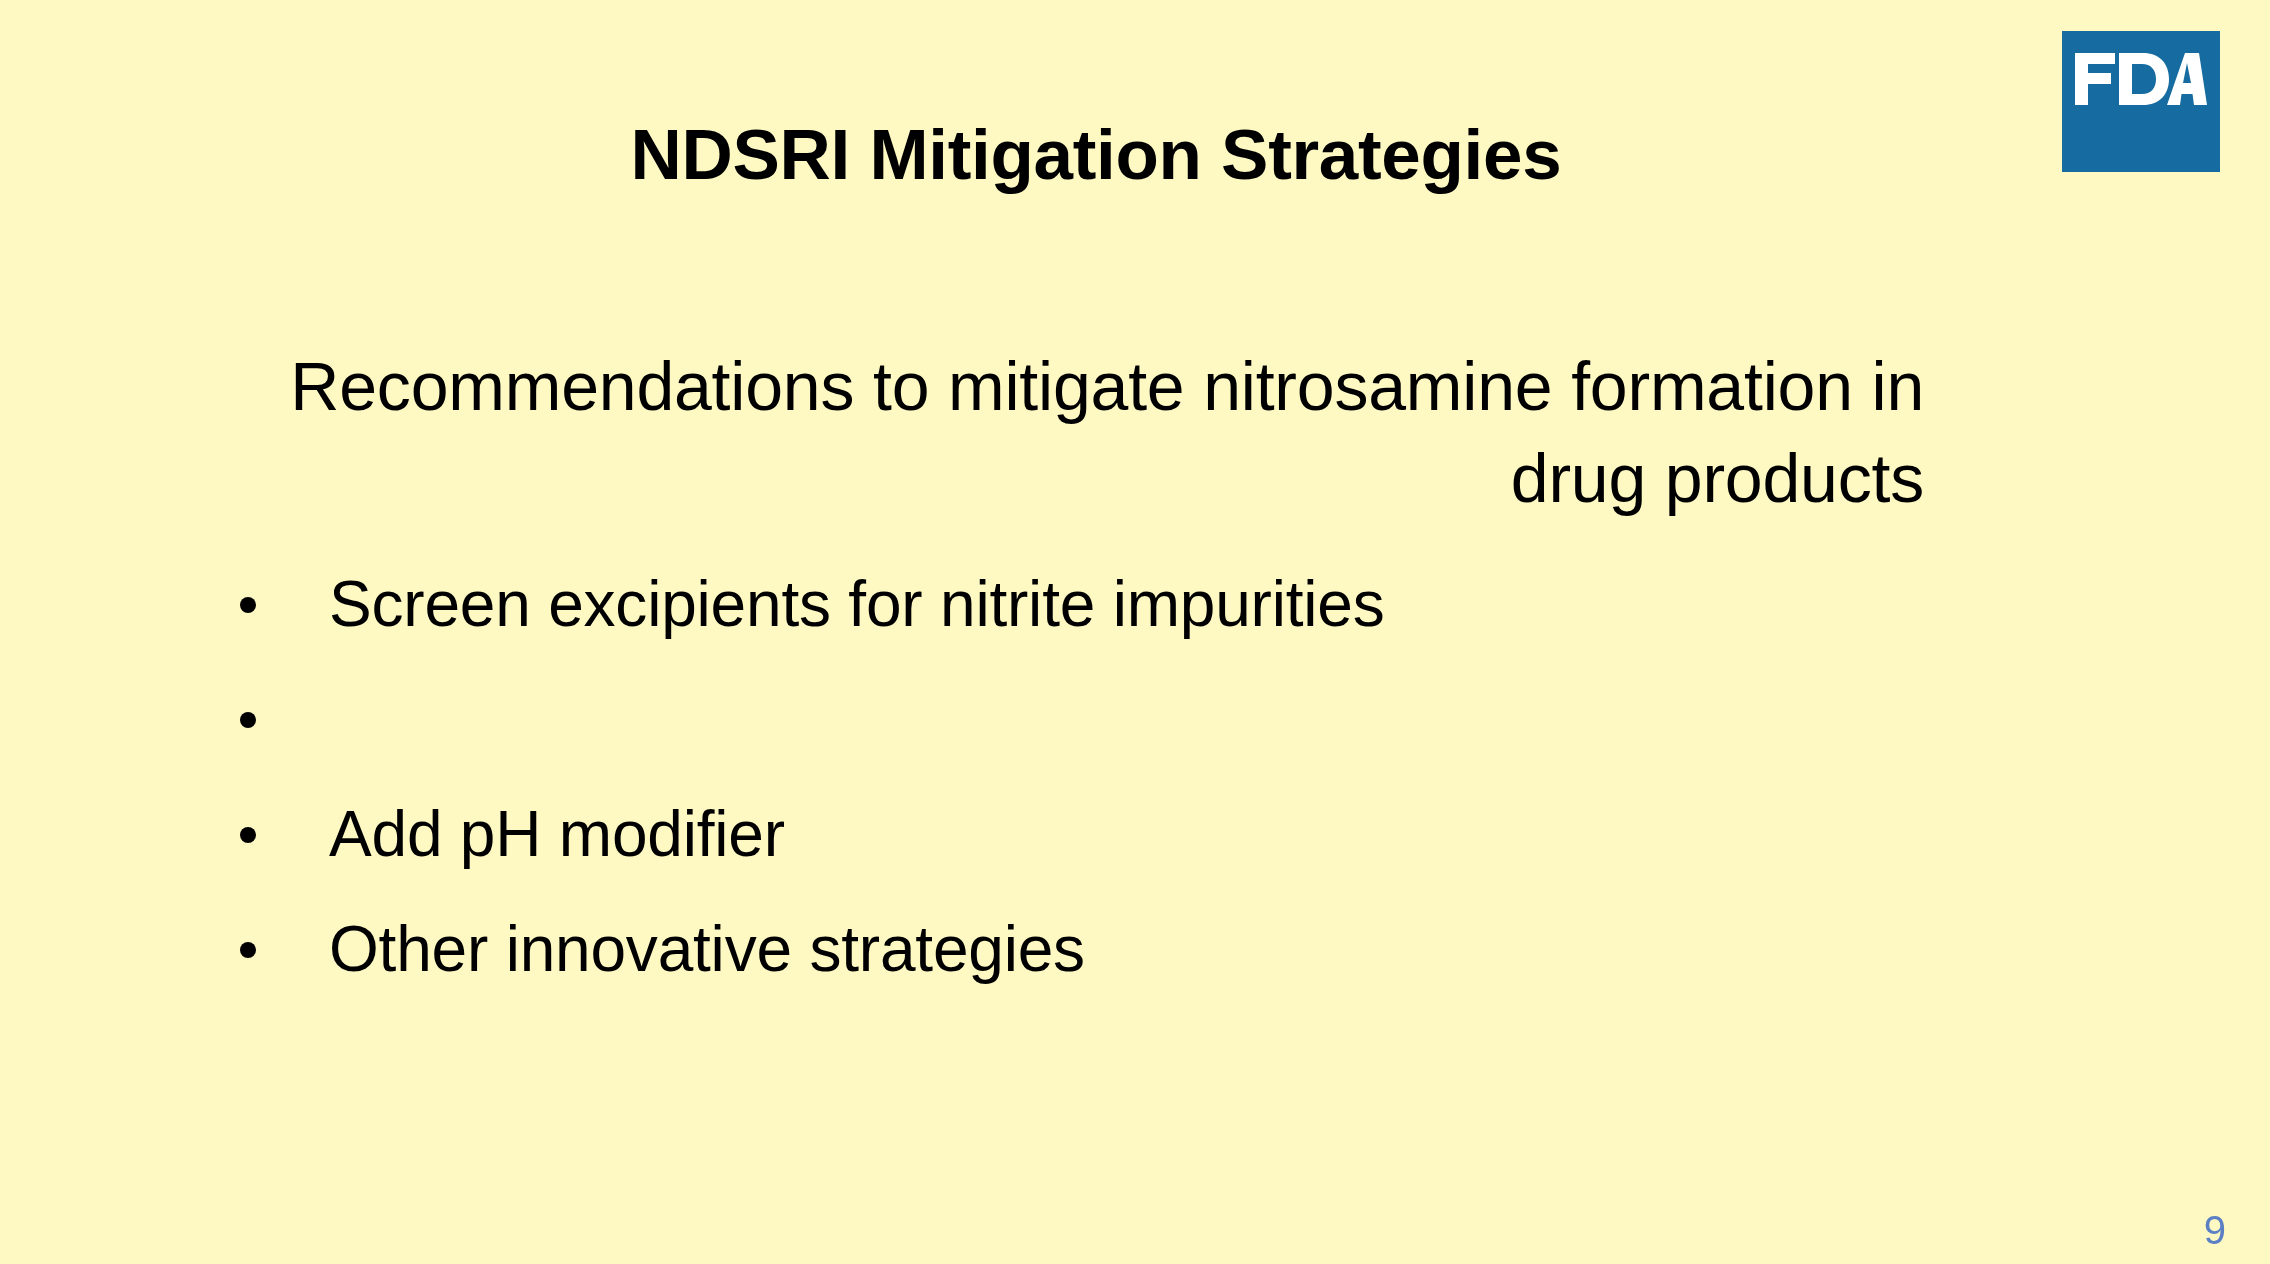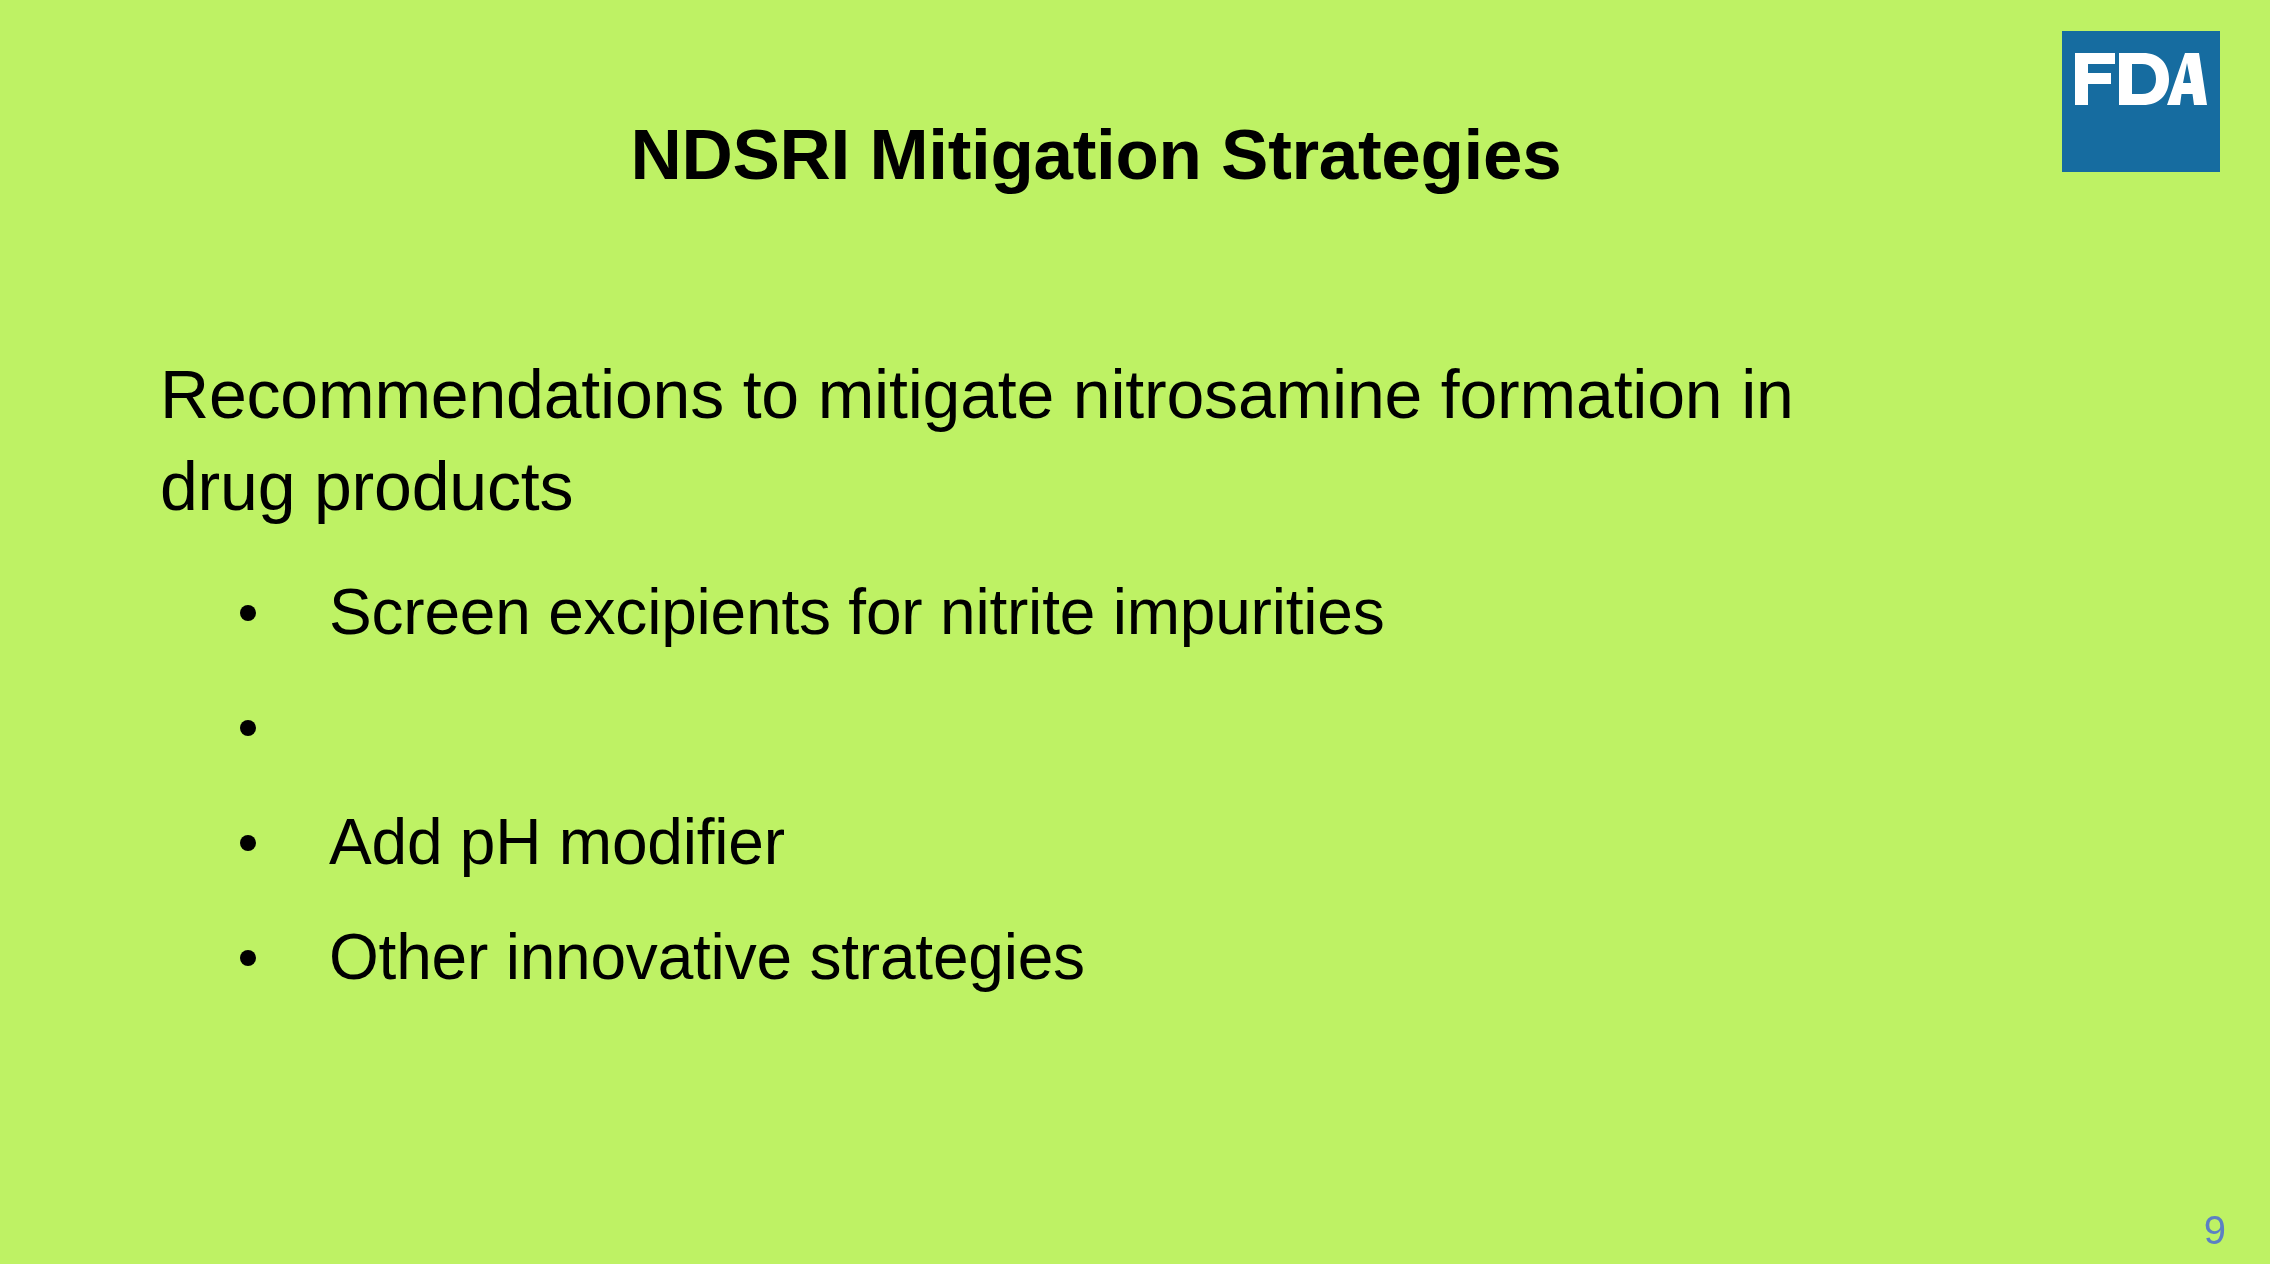--- a/index.html
+++ b/index.html
@@ -5,21 +5,21 @@
   html, body {
     margin: 0;
     padding: 0;
     background: #ffffff;
   }
 
   .slide {
     position: relative;
     width: 2270px;
     height: 1264px;
-    background: #bef264;
+    background: #fef9c3;
     overflow: hidden;
     font-family: "Liberation Sans", sans-serif;
     color: #000000;
   }
 
   
   .logo {
     position: absolute;
     left: 2062px;
     top: 31px;
@@ -57,22 +57,23 @@
     left: 148px;
     top: 336px;
     width: 1780px;
   }
 
   .lead-paragraph {
     font-size: 68px;
     line-height: 1.36;
     font-weight: normal;
     color: #000000;
-    margin: 12px;
+    margin: 4px;
     letter-spacing: -0.2px;
+    text-align: right;
   }
 
   .bullet-list {
     list-style: none;
     margin: 0;
     padding: 0;
     margin-top: 22px;
   }
 
   .bullet-item {

